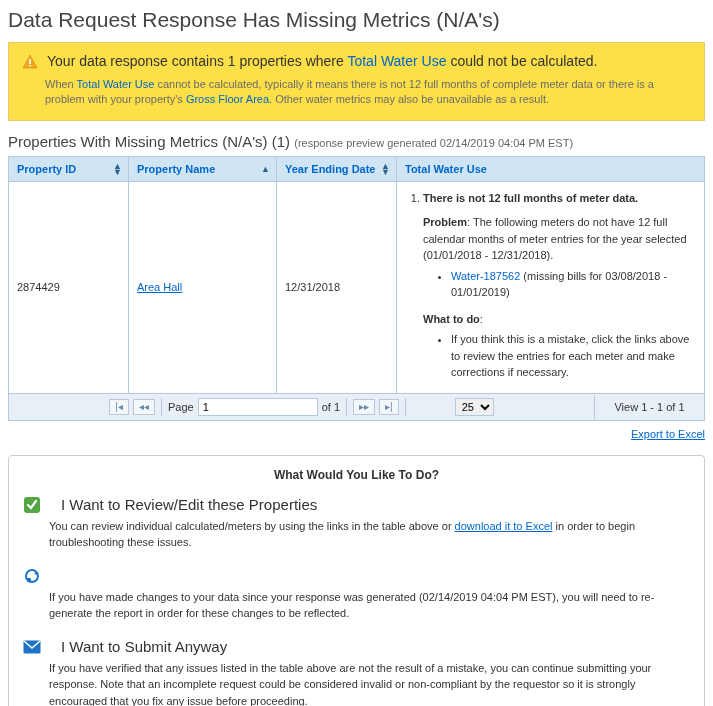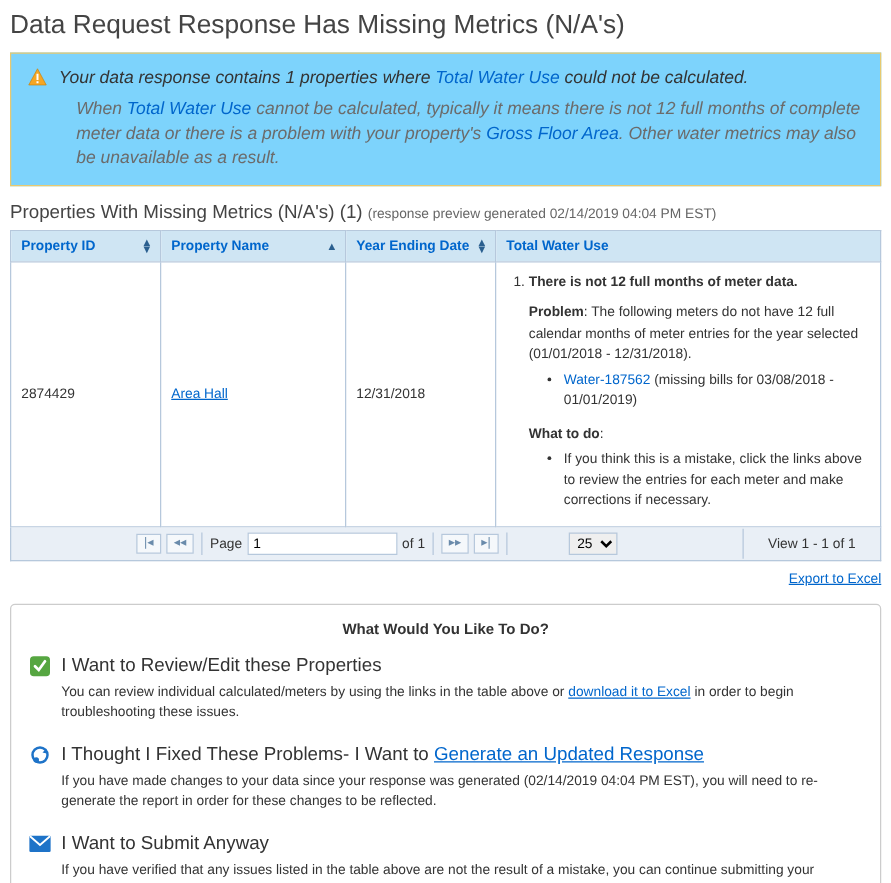--- a/index.html
+++ b/index.html
@@ -12,41 +12,40 @@
     width: 713px;
     background: #fff;
   }
   h1 {
     font-size: 21px;
     font-weight: normal;
     color: #444;
     margin: 0 0 10px 0;
   }
   .alert {
-    background: #7dd3fc;
+    background: #fde047;
     border: 1px solid #e8c96f;
     padding: 10px 12px 12px 12px;
     margin-bottom: 12px;
-    font-style: italic;
   }
   .alert-head {
     display: flex;
     align-items: flex-start;
     gap: 8px;
     margin-bottom: 6px;
   }
   .alert-head span.msg {
     font-size: 14px;
     color: #333;
   }
   .link { color: #0066cc; text-decoration: none; }
   .alert-body {
-    font-size: 14px;
+    font-size: 11px;
     color: #6b6b6b;
-    margin-left: 40px;
+    margin-left: 24px;
     line-height: 1.4;
   }
   .section-head {
     font-size: 15px;
     color: #444;
     margin: 6px 0;
   }
   .section-head .sub {
     font-size: 11px;
     color: #666;
@@ -145,21 +144,21 @@
     margin: 0 0 14px 0;
     font-weight: bold;
     text-align: center;
   }
   .opt {
     margin-bottom: 16px;
   }
   .opt-head {
     display: flex;
     align-items: center;
-    gap: 8px;
+    gap: 20px;
     margin-bottom: 4px;
   }
   .opt-head .title {
     font-size: 15px;
     color: #333;
   }
   .opt-head .title .link { font-size: 15px; }
   .opt-body {
     font-size: 11px;
     color: #333;
@@ -294,23 +293,20 @@
 
   <div class="opt">
     <div class="opt-head">
       <span class="icon-box">
         <svg width="18" height="18" viewBox="0 0 18 18">
             <circle cx="9" cy="9" r="6" fill="none" stroke="#1e73c8" stroke-width="2"></circle>
             <path d="M14 4 L15 8 L11 7 Z" fill="#1e73c8"></path>
             <circle cx="6" cy="13" r="2.2" fill="#1e73c8"></circle>
           </svg>
       </span>
-      <span class="title">
-        <span>I Thought I Fixed These Problems- I Want to </span><a href="#" class="link" style="text-decoration:underline">Generate an Updated Response</a>
-      </span>
     </div>
     <div class="opt-body">If you have made changes to your data since your response was generated (02/14/2019 04:04 PM EST), you will need to re-generate the report in order for these changes to be reflected.</div>
   </div>
 
   <div class="opt" style="margin-bottom:0">
     <div class="opt-head">
       <span class="icon-box">
         <svg width="18" height="14" viewBox="0 0 18 14">
             <rect x="0.5" y="0.5" width="17" height="13" rx="1" fill="#1e73c8"></rect>
             <path d="M1 1 L9 8 L17 1" stroke="#fff" stroke-width="1.5" fill="none"></path>

